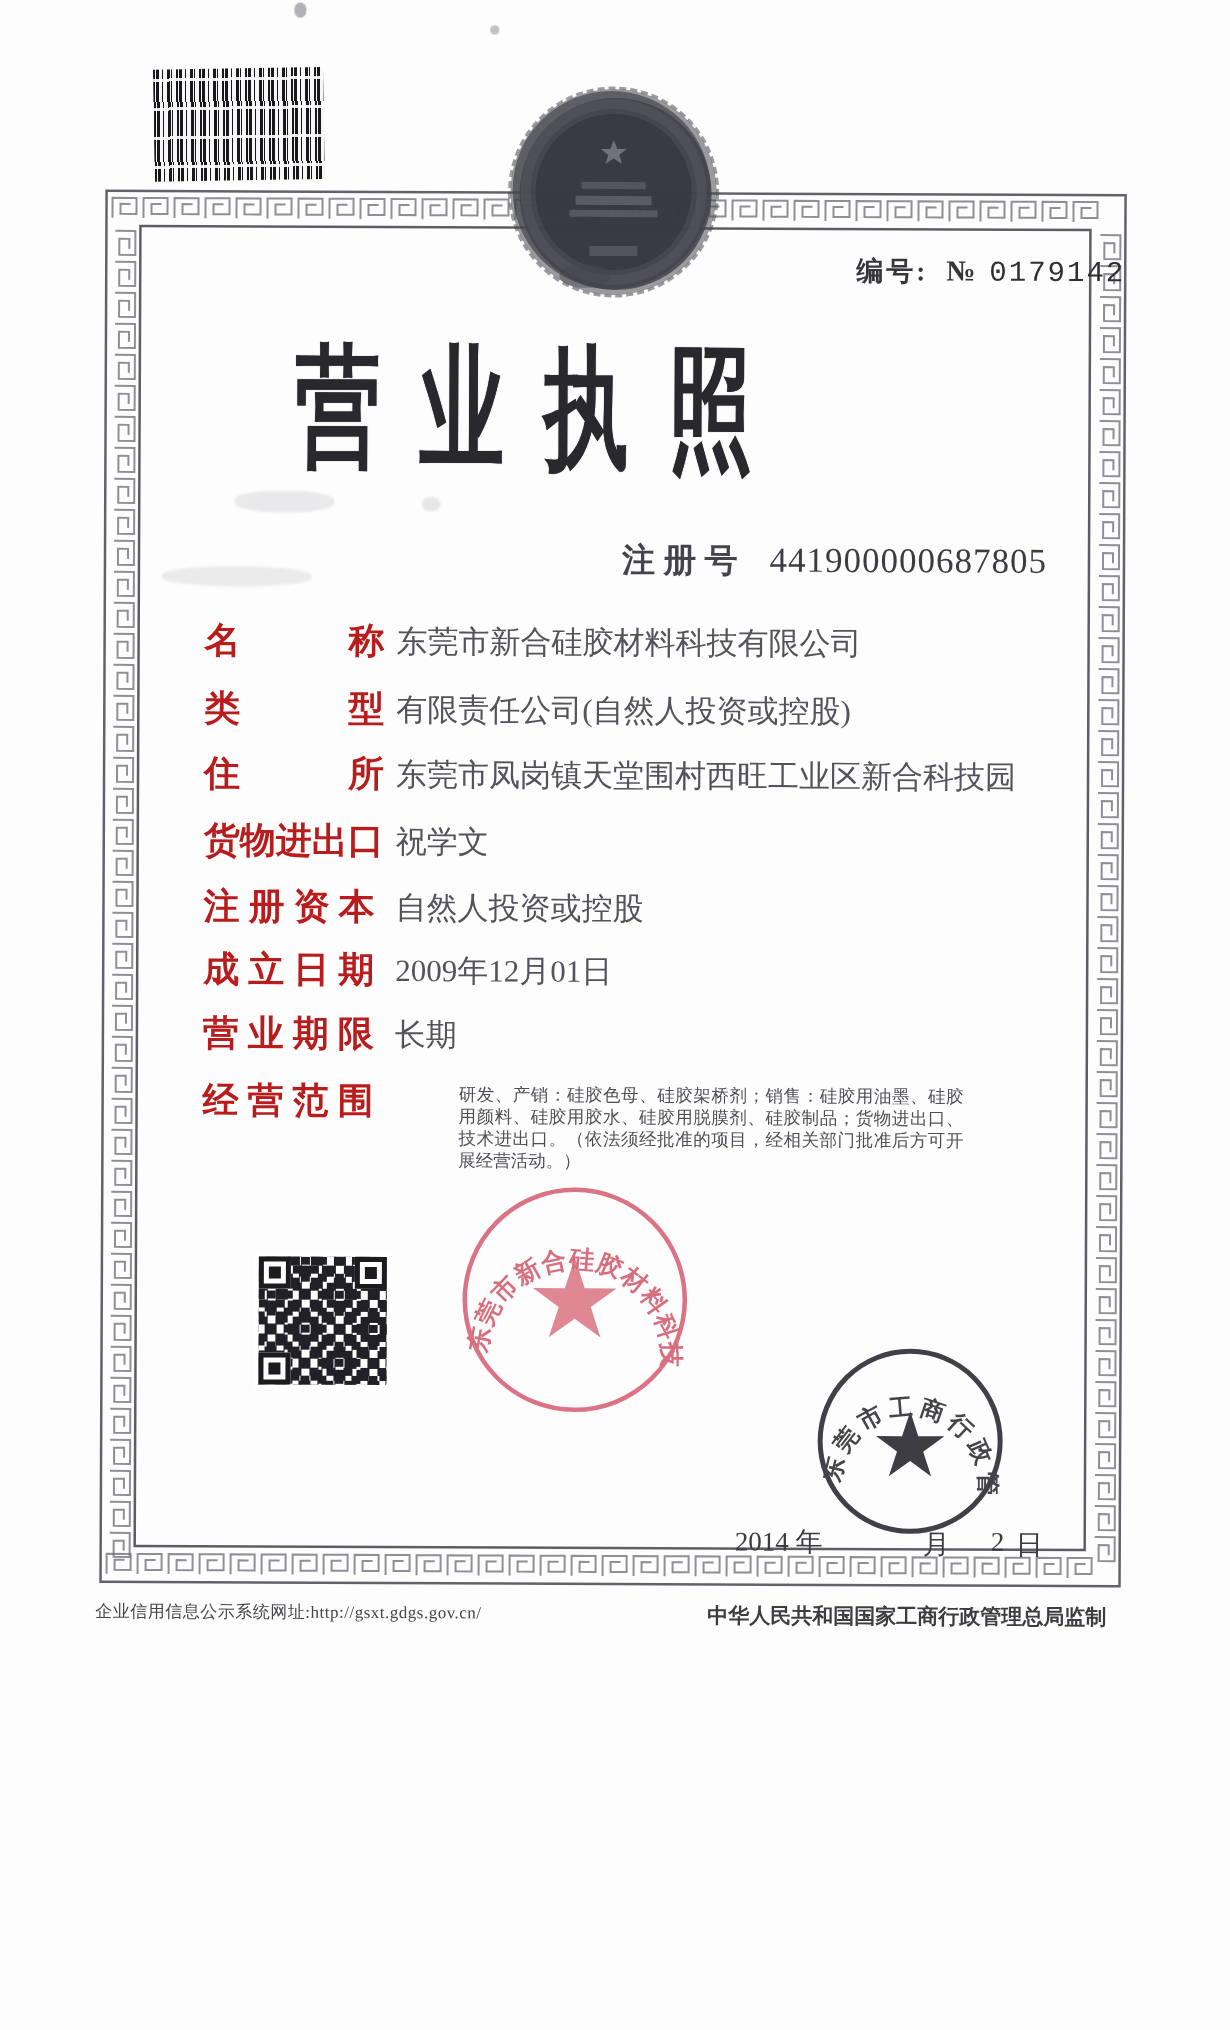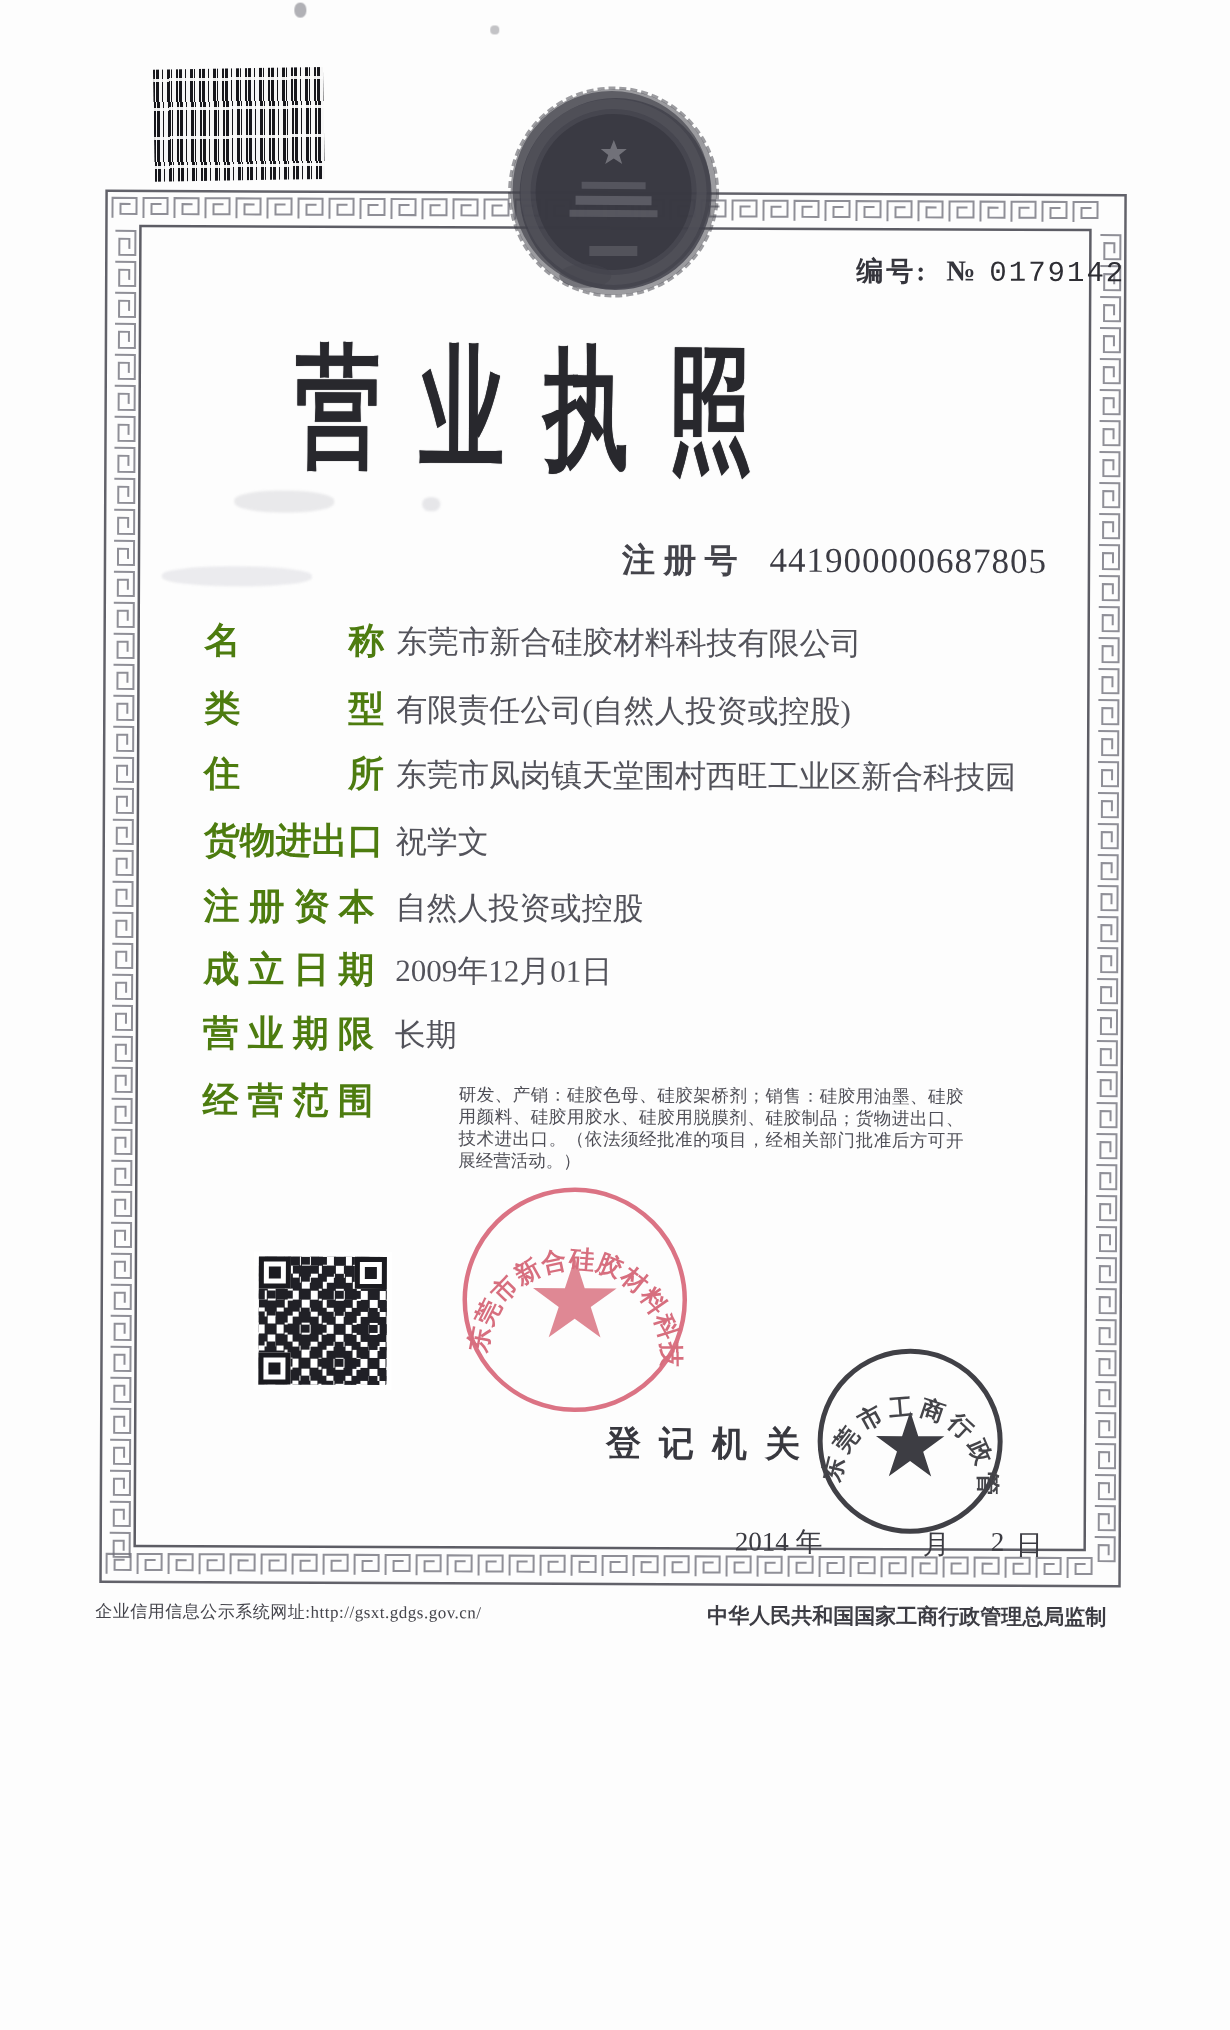--- a/index.html
+++ b/index.html
@@ -33,21 +33,21 @@
     letter-spacing:62px; white-space:nowrap; color:#28282d;
     transform:scaleX(.64); transform-origin:left top; text-shadow:0 0 1px #3a3a3f; }
 
   
   .regline{ position:absolute; left:620px; top:538px; white-space:nowrap; }
   .reg-label{ font-size:33px; color:#44444b; font-weight:600; white-space:pre;margin-top:8px; }
   .reg-num{ font-size:35px; color:#3c3c44; font-weight:500; margin-left:28px; letter-spacing:1px; }
 
   
   .row{ position:absolute; left:203px; display:flex; align-items:flex-start; }
-  .flabel{ width:190px; font-size:36px; font-weight:600; color:#4d7c0f; white-space:pre; flex:none; }
+  .flabel{ width:190px; font-size:36px; font-weight:600; color:#b91c1c; white-space:pre; flex:none; }
   .fvalue{ font-size:31px; color:#53535b; margin-left:2px; margin-top:4px; white-space:nowrap; }
   .r0{top:618px}.r1{top:686px}.r2{top:751px}.r3{top:818px}
   .r4{top:884px}.r5{top:947px}.r6{top:1011px}.r7{top:1078px}
   .r7 .fvalue{ width:505px; font-size:17.5px; line-height:22px; white-space:normal;
                margin-left:66px; margin-top:6px; color:#4e4e56; text-align:justify; }
 
   
   .qr{ position:absolute; left:255px; top:1253px; width:138px; height:138px; background:#fff; padding:5px; }
   .qr-pattern{ position:absolute; inset:5px;
     background:
@@ -320,21 +320,20 @@
     <defs>
         <path id="redArc" d="M30,178 A88,88 0 1 1 206,178" fill="none"></path>
       </defs>
     <circle cx="118" cy="122" r="110" fill="none" stroke="#d4556a" stroke-width="4.5"></circle>
     <polygon fill="#d15666" opacity=".85" points="118,80 127.9,110.4 159.8,110.4 134,129.2 143.9,159.6 118,140.8 92.1,159.6 102,129.2 76.2,110.4 108.1,110.4"></polygon>
     <text font-size="25" fill="#cf4f63" letter-spacing="1" font-weight="600">
       <textPath href="#redArc" startOffset="2">东莞市新合硅胶材料科技有限公司</textPath>
     </text>
   </svg>
 
-  <div class="registrar">登记机关</div>
 
   <span class="dateseg d1">2014 年</span>
   <span class="dateseg d2">月</span>
   <span class="dateseg d3">2</span>
   <span class="dateseg d4">日</span>
 
   <svg class="black-stamp" width="200" height="210">
     <defs>
         <path id="blkArc" d="M30,144 A70,70 0 1 1 170,144" fill="none"></path>
       </defs>

